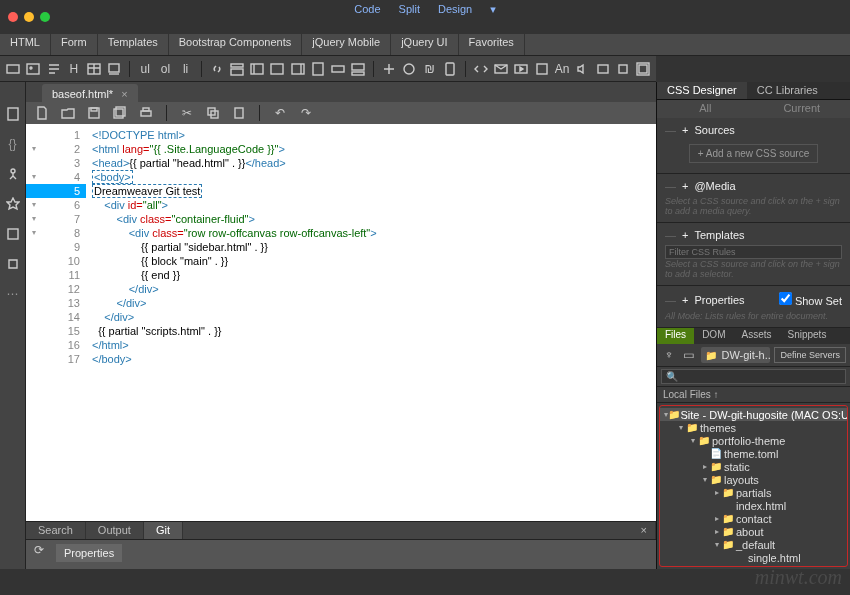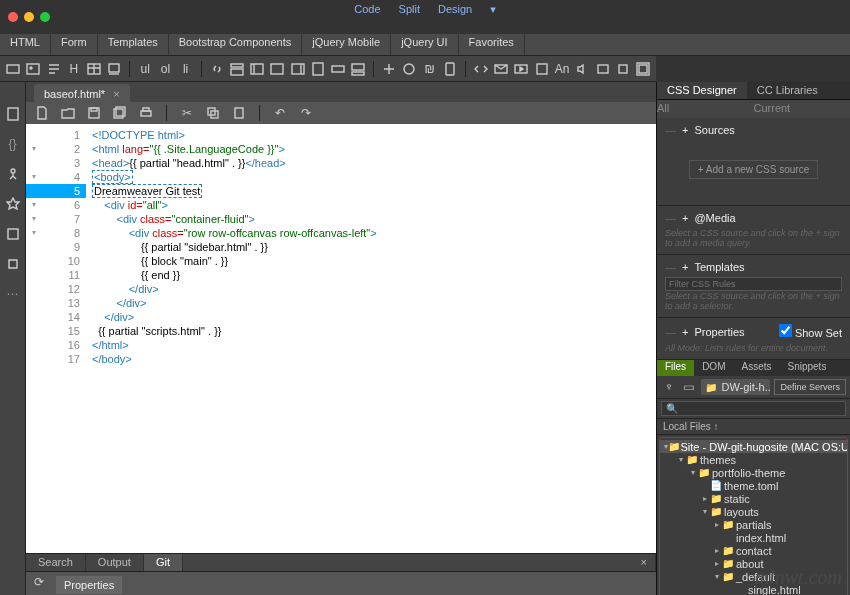--- a/index.html
+++ b/index.html
@@ -14,21 +14,21 @@
 .menubar span { padding:2px 10px; color:#ddd; border-right:1px solid #333; cursor:pointer; }
 .row { display:flex; }
 .toolbar { height:26px; background:#444; display:flex; align-items:center; padding:0 6px; gap:6px; border-bottom:1px solid #222; width:656px; }
 .ticon { width:16px; height:16px; display:flex; align-items:center; justify-content:center; color:#ccc; cursor:pointer; font-size:12px;}
 .ticon svg{width:14px;height:14px;fill:none;stroke:#ccc;stroke-width:1.4}
 .sep{width:1px;height:16px;background:#222;margin:0 2px}
 .left-tools { width:26px; background:#444; display:flex; flex-direction:column; align-items:center; padding-top:24px; gap:14px; border-right:1px solid #222;}
 .left-tools .ticon{color:#999}
 .main { display:flex; flex:1; }
 .editor-col { width:630px; display:flex; flex-direction:column; background:#444;}
-.tab { height:20px; background:#555; display:inline-flex; align-items:center; padding:0 10px; gap:8px; color:#eee; margin-left:8px; margin-top:2px; border-radius:3px 3px 0 0;text-align:right;}
+.tab { height:20px; background:#555; display:inline-flex; align-items:center; padding:0 10px; gap:8px; color:#eee; margin-left:16px; margin-top:2px; border-radius:3px 3px 0 0;text-align:right;}
 .tab .x{color:#aaa;cursor:pointer}
 .subbar { height:22px; background:#555; display:flex; align-items:center; padding:0 8px; gap:10px; }
 .codearea { flex:1; background:#fff; display:flex; font-family:Menlo,monospace; font-size:11px; overflow:hidden;}
 .gutter { width:60px; background:#fff; text-align:right; color:#888; padding:4px 6px 0 0; user-select:none;}
 .gutter div{height:14px;line-height:14px}
 .gutter .hl{background:#00a8ff;color:#fff;margin-right:-6px;padding-right:6px}
 .gutter .fold{position:relative}
 .gutter .fold::after{content:"▾";position:absolute;left:6px;color:#999;font-size:8px}
 .code { padding:4px 0 0 6px; }
 .code div{height:14px;line-height:14px;white-space:pre}
@@ -38,25 +38,25 @@
 .bottom-tabs span{padding:2px 12px;color:#bbb;cursor:pointer;border-right:1px solid #333}
 .bottom-tabs .active{background:#555;color:#fff}
 .props{height:30px;background:#555;display:flex;align-items:flex-start;border-top:1px solid #222}
 .props .lefticons{width:26px;display:flex;flex-direction:column;align-items:center;gap:4px;padding-top:2px}
 .props .htab{padding:3px 8px;background:#666;margin:4px 0 0 4px;color:#eee}
 .right { width:194px; background:#3d3d3d; display:flex; flex-direction:column; border-left:1px solid #111;}
 .panel-tab{height:18px;background:#2f2f2f;display:flex;border-bottom:1px solid #111}
 .panel-tab span{padding:2px 10px;color:#bbb;cursor:pointer}
 .panel-tab .active{background:#3d3d3d;color:#fff}
 .subtabs{display:flex;height:18px;background:#444}
-.subtabs span{flex:1;padding:2px 0;color:#888;cursor:pointer}
+.subtabs span{flex:1;text-align:center;padding:2px 0;color:#888;cursor:pointer}
 .panel-sec{border-bottom:1px solid #222;padding:6px 8px;color:#999}
 .panel-sec h4{color:#eee;font-weight:normal;font-size:11px;margin-bottom:4px;display:flex;align-items:center;gap:6px}
 .panel-sec h4::before{content:"—";color:#666}
-.addbtn{display:inline-block;border:1px solid #555;padding:3px 8px;color:#999;margin:20px auto;cursor:pointer;font-size:10px}
+.addbtn{display:inline-block;border:1px solid #555;padding:3px 8px;color:#999;margin:4px auto;cursor:pointer;font-size:10px}
 .hint{color:#666;font-style:italic;font-size:9px}
 .files-tabs{height:16px;background:#2f2f2f;display:flex}
 .files-tabs span{padding:1px 8px;color:#bbb;cursor:pointer;font-size:10px}
 .files-tabs .active{background:#4d7c0f;color:#fff}
 .files-bar{display:flex;align-items:center;gap:4px;padding:3px 4px;border-bottom:1px solid #222}
 .files-bar .site{flex:1;background:#555;padding:2px 4px;border-radius:2px;color:#ddd;display:flex;align-items:center;gap:4px;font-size:10px;overflow:hidden;white-space:nowrap}
 .defserv{border:1px solid #666;padding:2px 5px;font-size:9px;cursor:pointer;white-space:nowrap}
 .search-row{padding:2px 4px;border-bottom:1px solid #222}
 .search-row input{width:100%;background:#333;border:1px solid #555;color:#ccc;padding:1px 4px;font-size:10px}
 .local{padding:2px 6px;color:#bbb;font-size:10px;border-bottom:1px solid #222}

